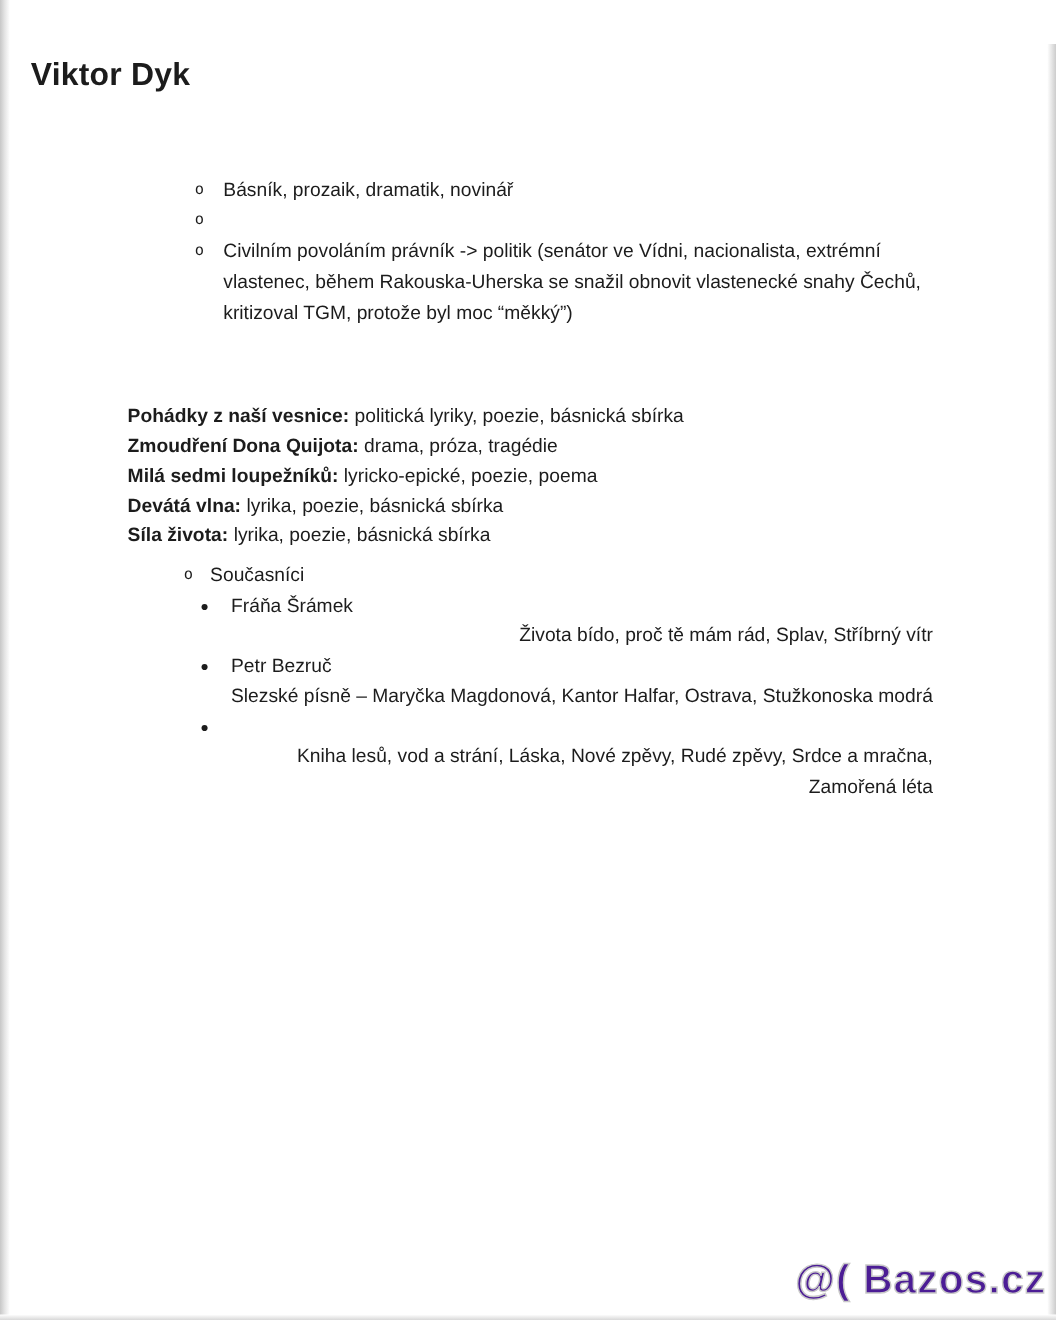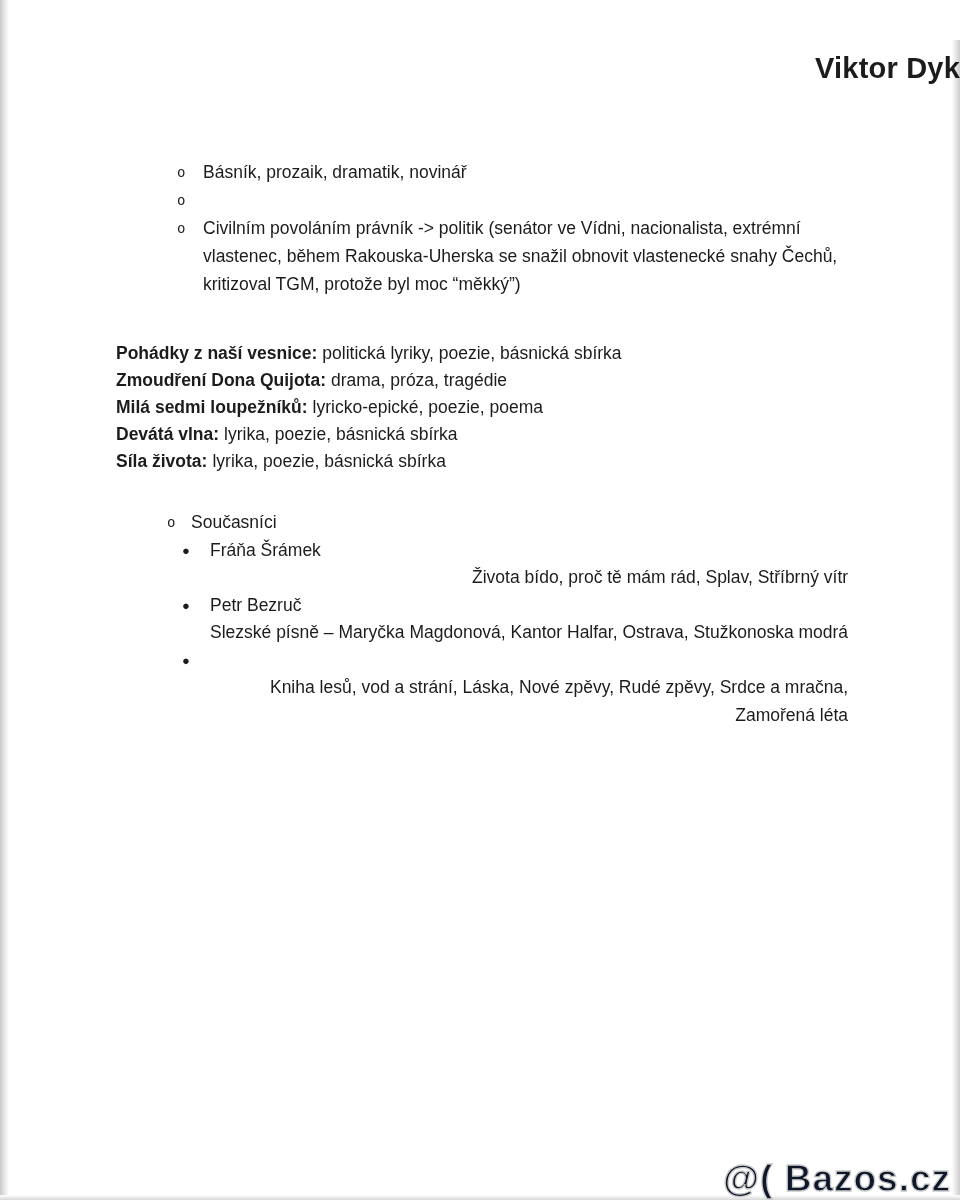--- a/index.html
+++ b/index.html
@@ -23,21 +23,21 @@
     background: linear-gradient(to left, #cccccc 0%, #e6e6e6 50%, #ffffff 100%);
   }
   .edge-bottom {
     position: absolute; left: 0; right: 0; bottom: 0; height: 5px;
     background: linear-gradient(to top, #d8d8d8 0%, #ffffff 100%);
   }
 
   .doc-title {
     position: absolute;
     top: 52px; left: 28px; right: 0;
-    text-align: right;
+    text-align: left;
     font-size: 29px;
     font-weight: 700;
     letter-spacing: 0.2px;
   }
 
   .intro-list {
     position: absolute;
     top: 158px; left: 177px;
     line-height: 28px;
     font-size: 17.5px;
@@ -46,21 +46,21 @@
   .circle-bullet {
     flex: 0 0 26px;
     font-family: "DejaVu Sans Mono", monospace;
     font-size: 14px;
     line-height: 28px;
   }
   .intro-text { white-space: pre-wrap; max-width: 680px; }
 
   .works-list {
     position: absolute;
-    top: 340px; left: 116px;
+    top: 365px; left: 116px;
     line-height: 27px;
     font-size: 17.5px;
   }
   .work-title { font-weight: 700; margin-right: 5px; }
 
   .contemp-section {
     position: absolute;
     top: 509px; left: 167px;
     line-height: 27.5px;
     font-size: 17.5px;
@@ -76,25 +76,25 @@
   }
   .author-works {
     margin-left: 28px;
     white-space: pre-wrap;
     max-width: 660px;
     text-align: right;
   }
 
   .watermark {
     position: absolute;
-    right: 9px; bottom: 0;
+    right: 9px; bottom: 16px;
     font-size: 37px;
     font-weight: 700;
     letter-spacing: 1px;
-    color: #0f172a;
+    color: #4c1d95;
     -webkit-text-stroke: 1.3px #c9c9c9;
     white-space: nowrap;
   }
 </style>
 </head>
 <body>
 
 <div class="page">
 
   <div class="edge-left"></div>

